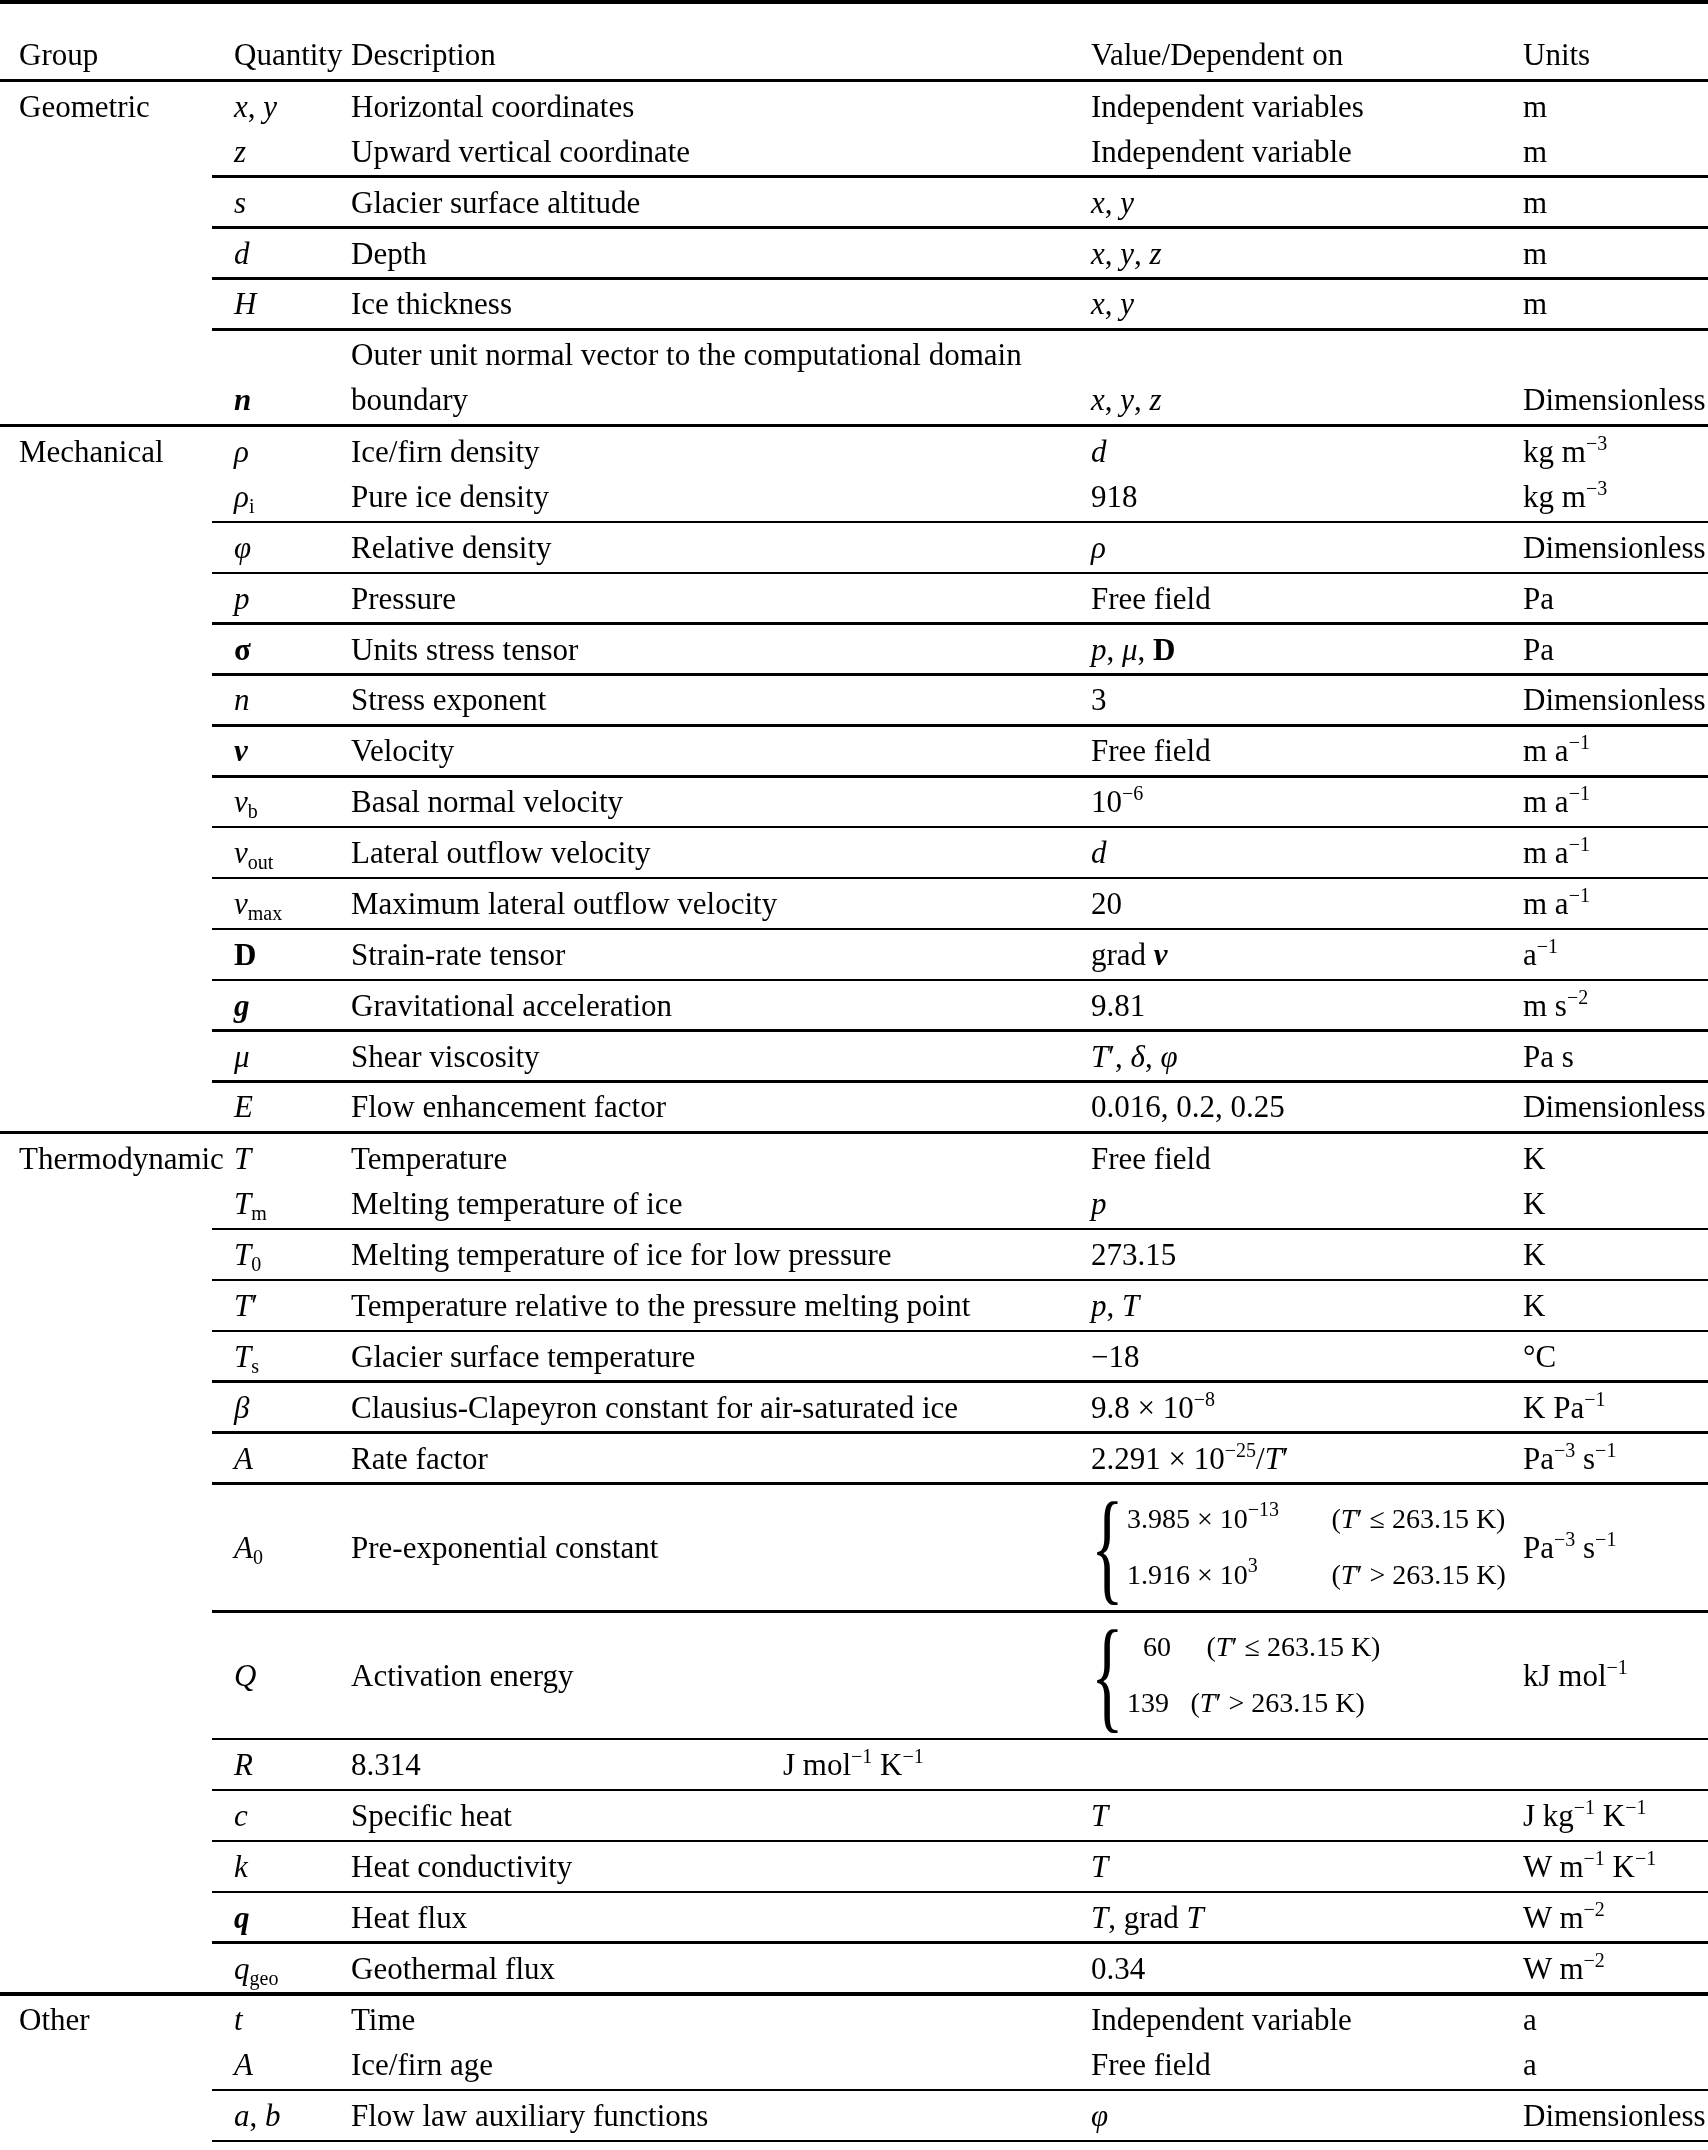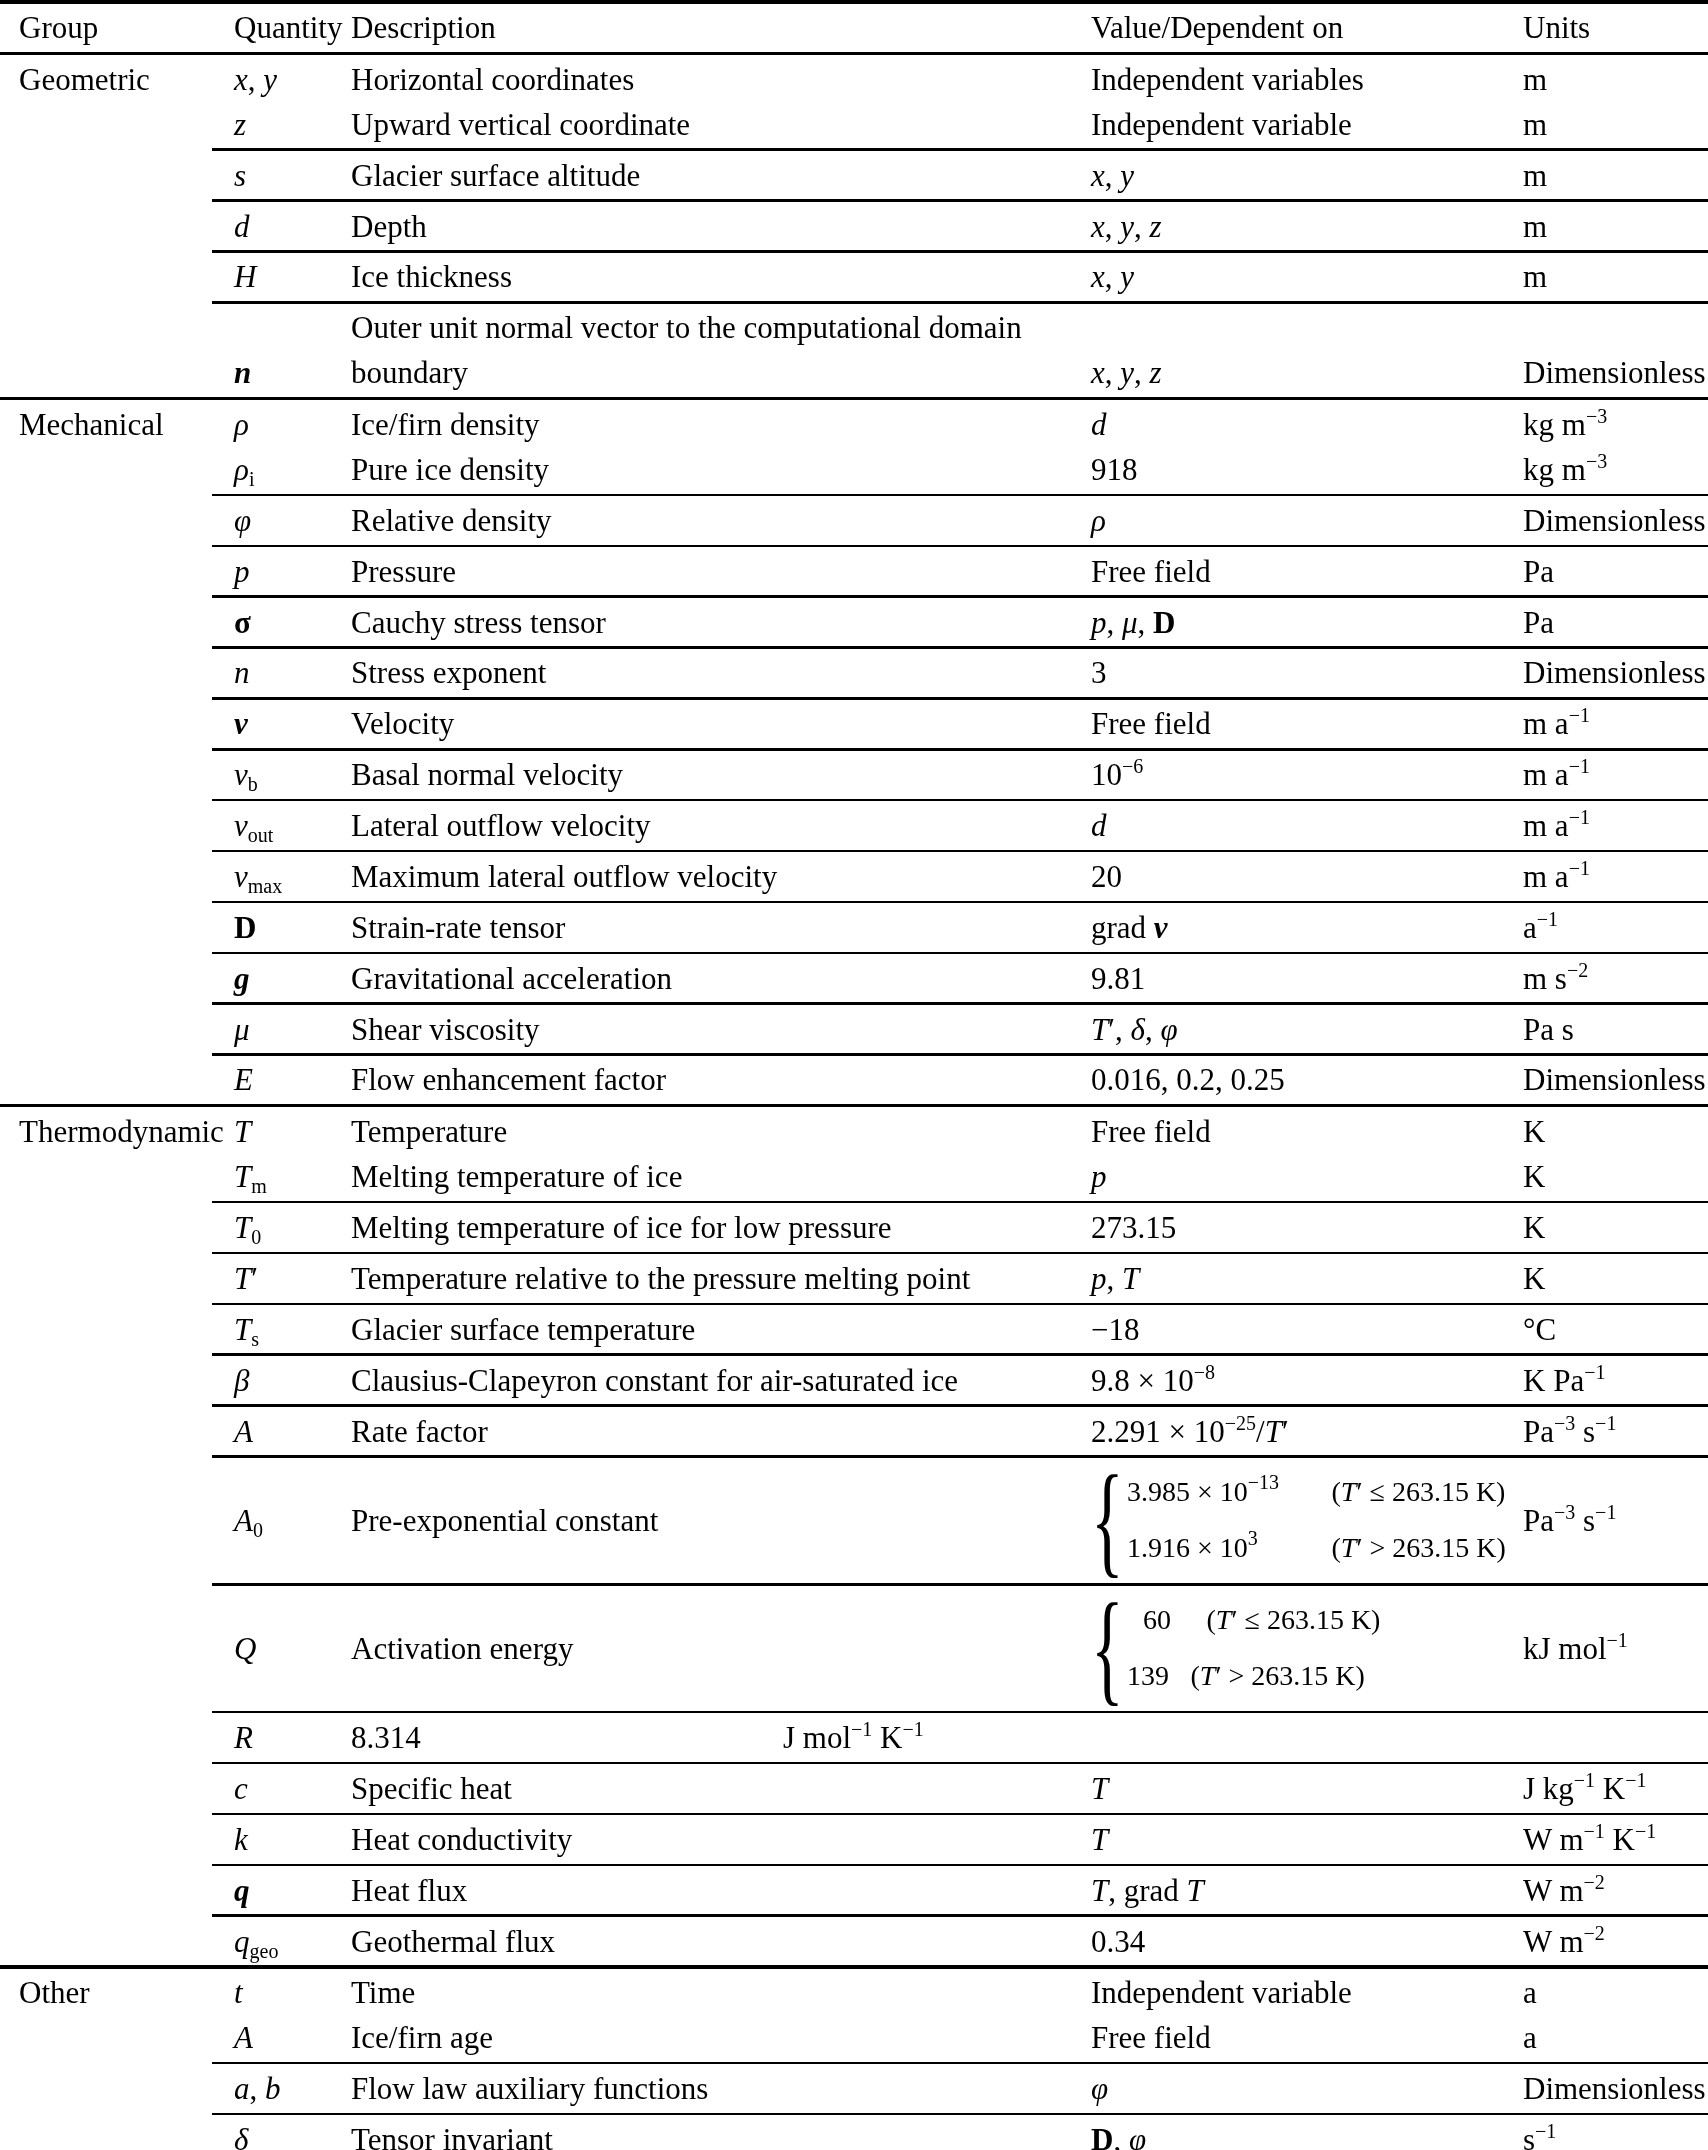--- a/index.html
+++ b/index.html
@@ -1,19 +1,19 @@
 <!DOCTYPE html>
 <html style="font-size:13.2px"><head>
 <meta charset="utf-8">
 <style>
   html,body{margin:0;padding:0;background:#fff;}
   body{width:1708px;font-family:"Liberation Serif","DejaVu Serif",serif;font-size:31px;color:#000;}
   #table{width:1708px;}
   .toprule{height:4.1px;background:#000;}
-  .header{display:flex;align-items:center;height:48px;border-bottom:3.3px solid #000;}
+  .header{display:flex;align-items:center;height:48px;border-bottom:3.3px solid #000;margin-top:27px;}
   .c{box-sizing:border-box;flex:none;}
   .c0{width:234px;padding-left:19px;}
   .c1{width:117px;}
   .c2{width:740px;padding-right:33px;}
   .c3{width:432px;}
   .c4{width:185px;}
   .line{display:flex;align-items:flex-end;line-height:45px;}
   .line.center{align-items:center;}
   .row{padding:1.7px 0;}
   .rrule{height:2.5px;background:#000;margin-left:212px;}
@@ -135,21 +135,21 @@
             <div class="c c2"><span>Pressure</span></div>
             <div class="c c3"><span>Free field</span></div>
             <div class="c c4"><span>Pa</span></div>
           </div>
         </div>
         <div class="rrule"></div>
         <div class="row">
           <div class="line">
             <div class="c c0"></div>
             <div class="c c1"><span class="bd">σ</span></div>
-            <div class="c c2"><span>Cauchy stress tensor</span></div>
+            <div class="c c2"><span>Units stress tensor</span></div>
             <div class="c c3"><span class="it">p</span><span>, </span><span class="it">μ</span><span>, </span><span class="bd">D</span></div>
             <div class="c c4"><span>Pa</span></div>
           </div>
         </div>
         <div class="rrule"></div>
         <div class="row">
           <div class="line">
             <div class="c c0"></div>
             <div class="c c1"><span class="it">n</span></div>
             <div class="c c2"><span>Stress exponent</span></div>

